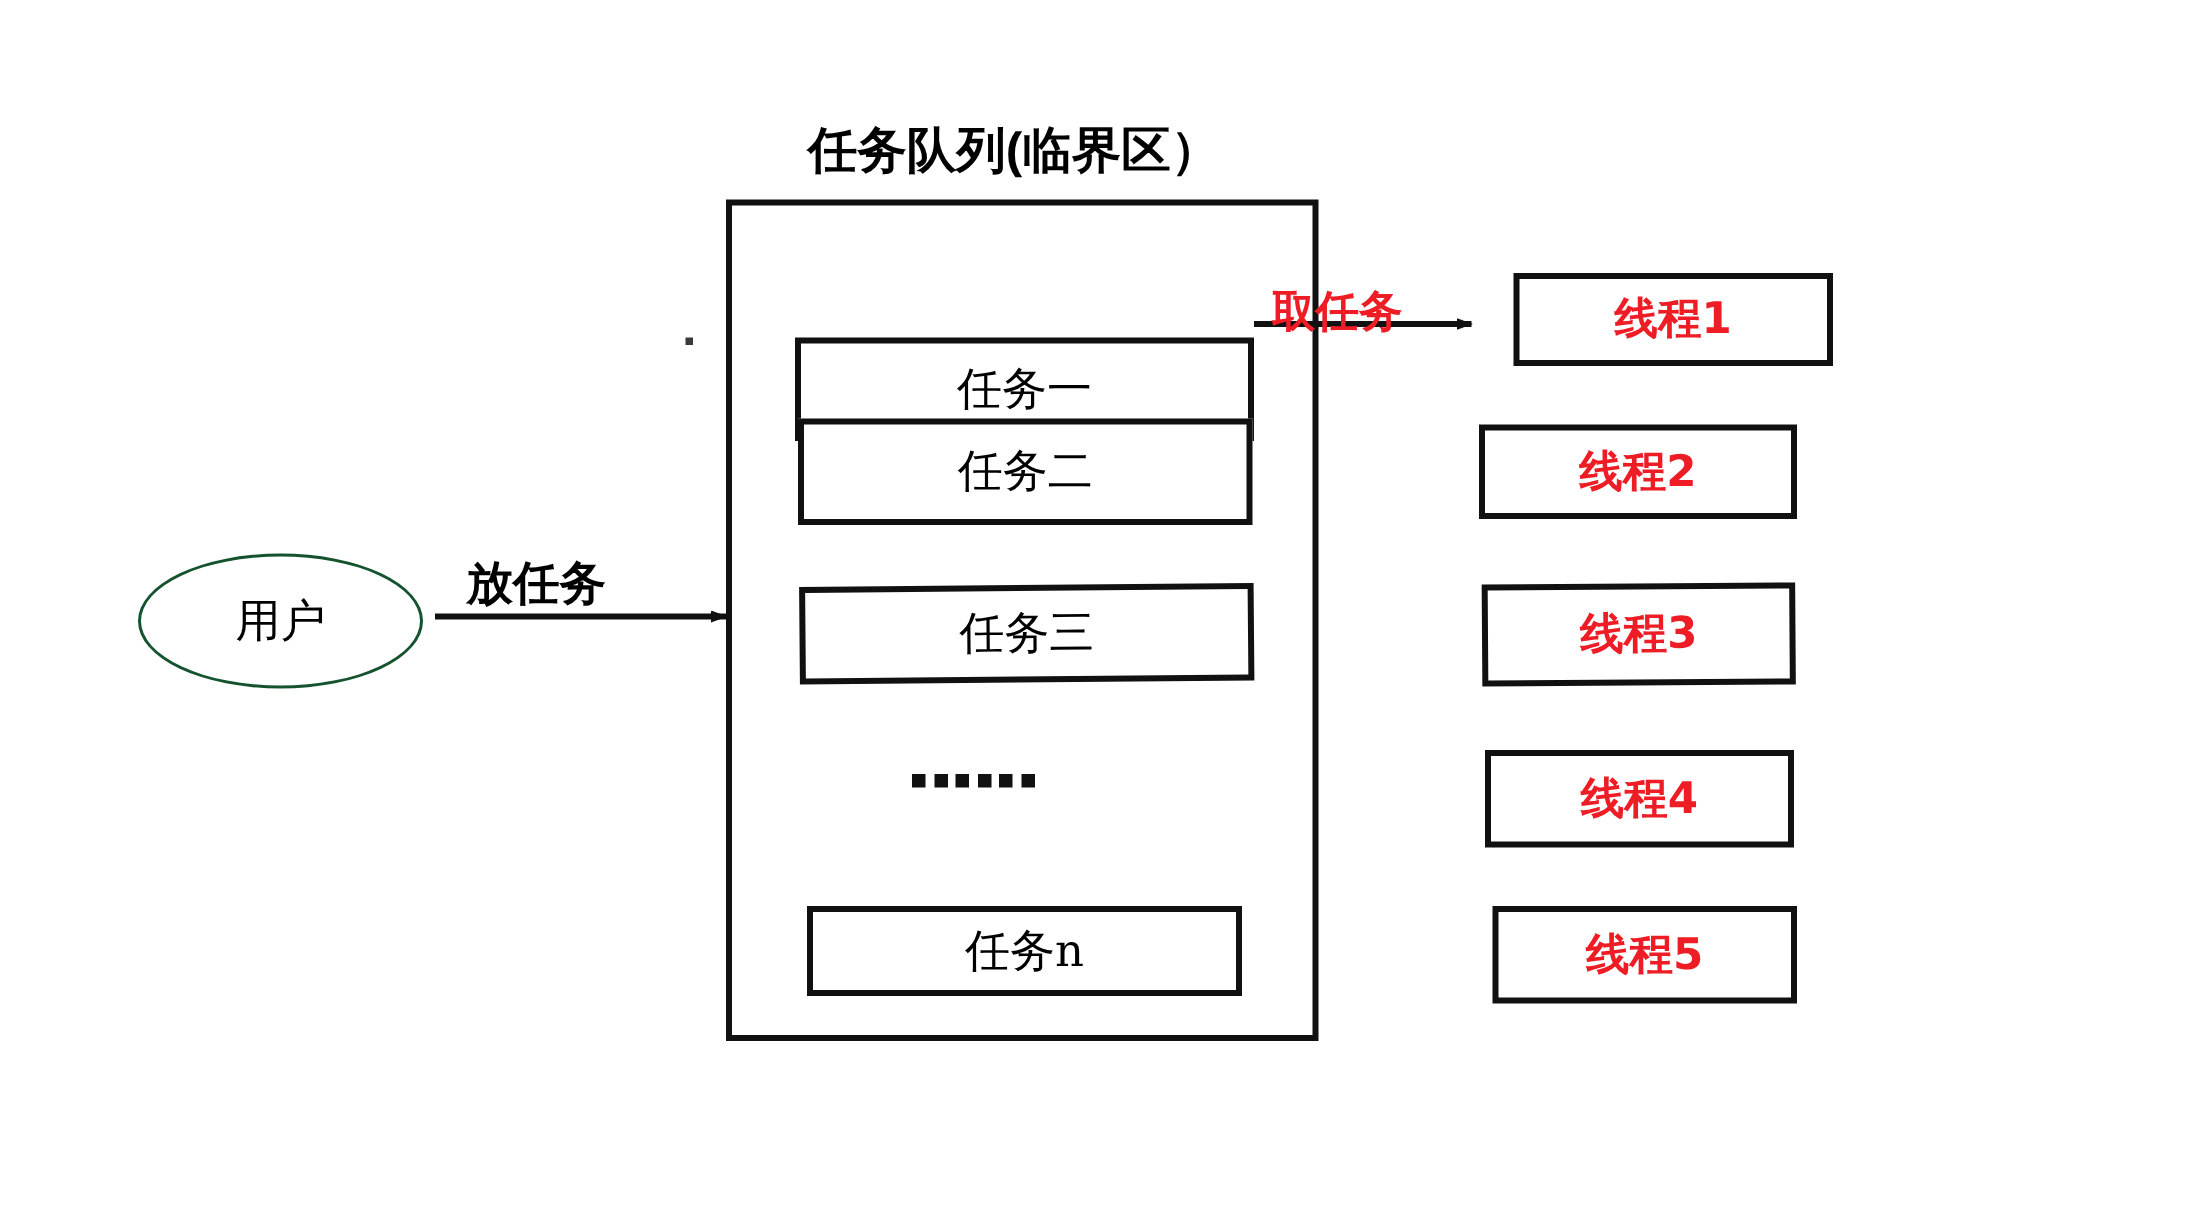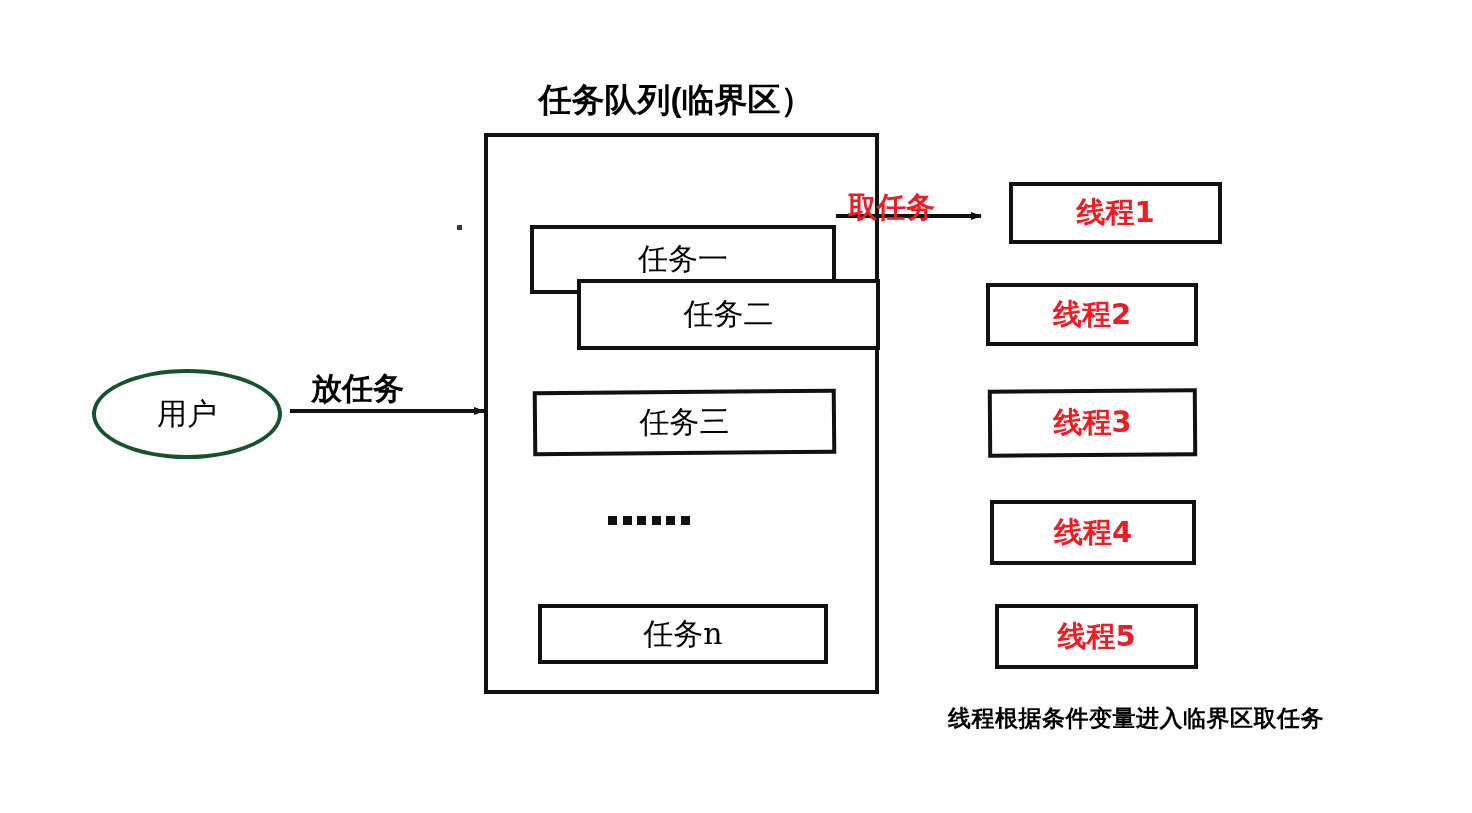--- a/index.html
+++ b/index.html
@@ -82,21 +82,21 @@
     display: flex;
     align-items: center;
     justify-content: center;
     color: #000000;
     font-size: 30px;
     font-family: "DejaVu Serif", serif;
     font-weight: normal;
     white-space: nowrap;
   }
   .task-1 { left: 530px; top: 177px;  width: 306px; height: 69px; margin-top: 48px; }
-  .task-2 { left: 532px; top: 279px;  width: 303px; height: 71px; margin-left: 45px; }
+  .task-2 { left: 532px; top: 279px;  width: 303px; height: 71px; }
   .task-3 { left: 533px; top: 390px;  width: 303px; height: 65px;
             transform: rotate(-0.5deg); }
   .task-n { left: 538px; top: 604px;  width: 290px; height: 60px; }
 
   
   .ellipsis-dots {
     left: 608px;
     top: 508px;
     width: 82px;
     height: 24px;
@@ -131,21 +131,21 @@
               transform: rotate(-0.4deg); }
   .thread-4 { left: 990px;  top: 500px; width: 206px; height: 65px; }
   .thread-5 { left: 995px;  top: 604px; width: 203px; height: 65px; }
 
   
   .user-ellipse {
     left: 92px;
     top: 369px;
     width: 190px;
     height: 90px;
-    border: 4px solid #14532d;
+    border: 2px solid #14532d;
     border-radius: 50%;
     background: transparent;
     box-sizing: border-box;
     display: flex;
     align-items: center;
     justify-content: center;
     color: #000000;
     font-size: 30px;
     font-family: "DejaVu Serif", serif;
     white-space: nowrap;
@@ -195,21 +195,20 @@
 
   <div class="abs put-task-label">放任务</div>
   <div class="abs take-task-label">取任务</div>
 
   <div class="abs thread-box thread-1">线程1</div>
   <div class="abs thread-box thread-2">线程2</div>
   <div class="abs thread-box thread-3">线程3</div>
   <div class="abs thread-box thread-4">线程4</div>
   <div class="abs thread-box thread-5">线程5</div>
 
-  <div class="abs footer-note">线程根据条件变量进入临界区取任务</div>
 
   <div class="abs stray-mark"></div>
 
   <svg class="abs arrow-layer" viewBox="0 0 1472 813">
     <defs>
       <marker id="arrowhead-black" markerWidth="11" markerHeight="8" refX="10" refY="4" orient="auto" markerUnits="userSpaceOnUse">
         <path d="M0,0 L11,4 L0,8 z" fill="#111111"></path>
       </marker>
     </defs>
 

